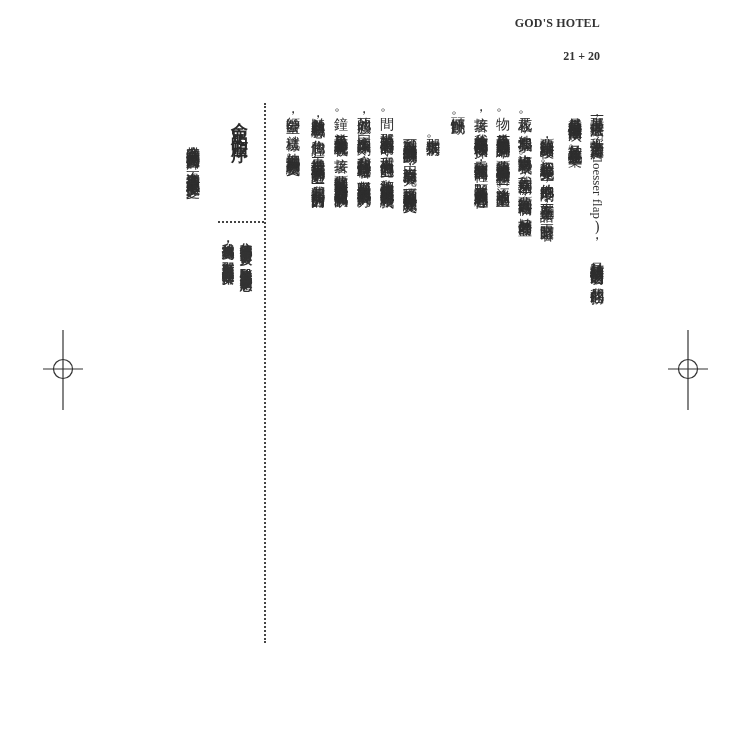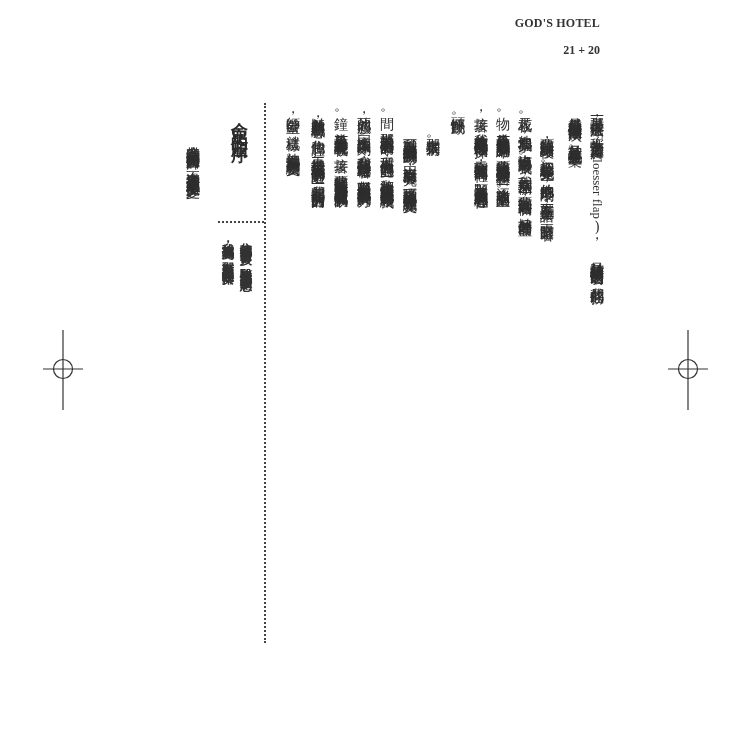--- a/index.html
+++ b/index.html
@@ -23,21 +23,21 @@
       font-family: "Liberation Serif", "DejaVu Serif", serif;
       font-weight: bold;
       color: #333;
     }
     .running-head .title {
       font-size: 12px;
       letter-spacing: 0.2px;
     }
     .running-head .pageno {
       font-size: 12px;
-      margin-top: 12px;
+      margin-top: 18px;
     }
     .reg-mark {
       position: absolute;
       width: 44px;
       height: 80px;
     }
     .vcol {
       position: absolute;
       writing-mode: vertical-rl;
       text-orientation: upright;

